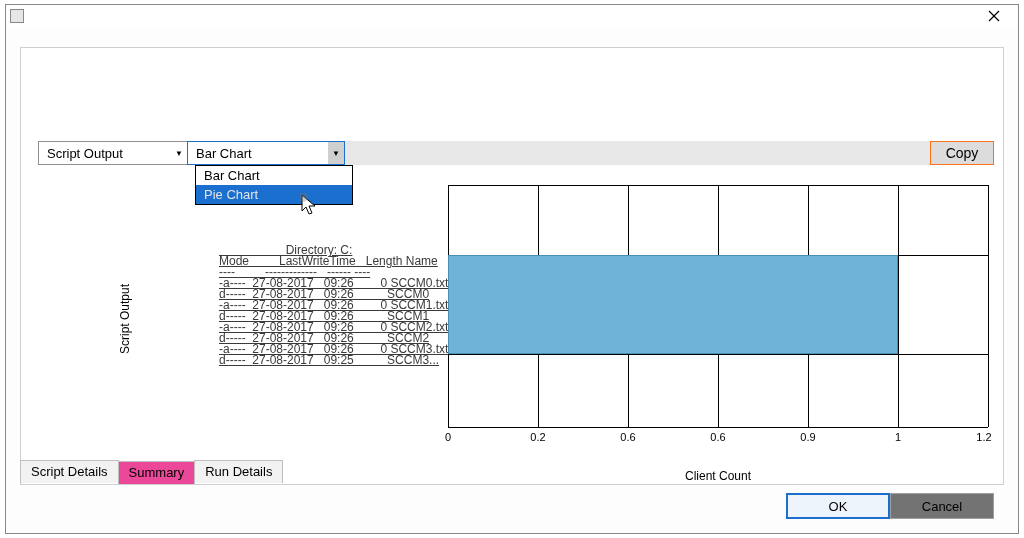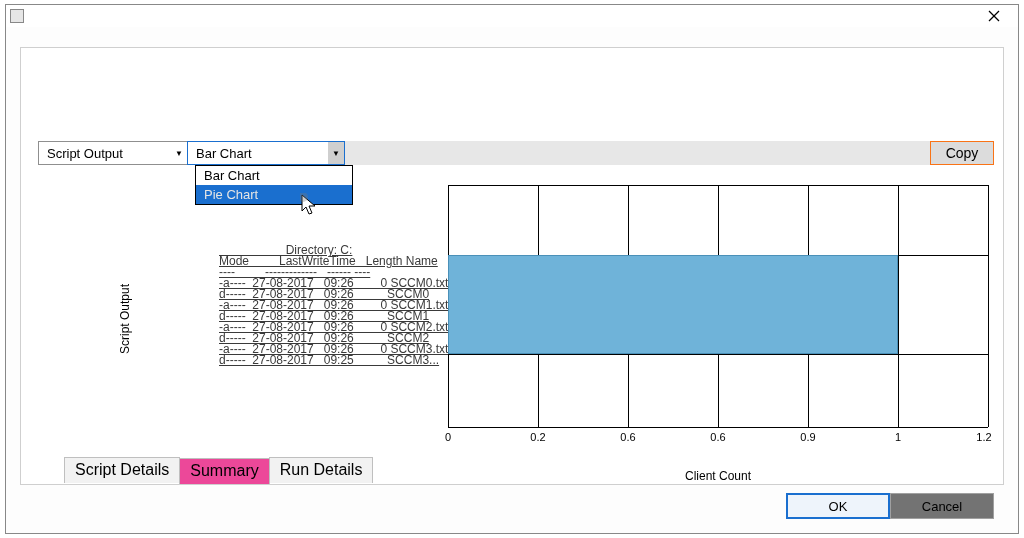--- a/index.html
+++ b/index.html
@@ -201,23 +201,22 @@
     margin-top: 20px;
   }
 
   
   .tabs {
     position: absolute;
     left: 14px;
     bottom: 48px;
     transform: translateY(-2px);
     display: flex;
-    font-size: 16px;
+    font-size: 13px;
     z-index: 5;
-    padding-left: 44px;
   }
   .tab {
     border: 1px solid #bfbfbf;
     border-bottom: none;
     padding: 3px 10px 4px;
     background: #f2f2f2;
     margin-right: -1px;
     cursor:pointer;
   }
   .tab.active {

